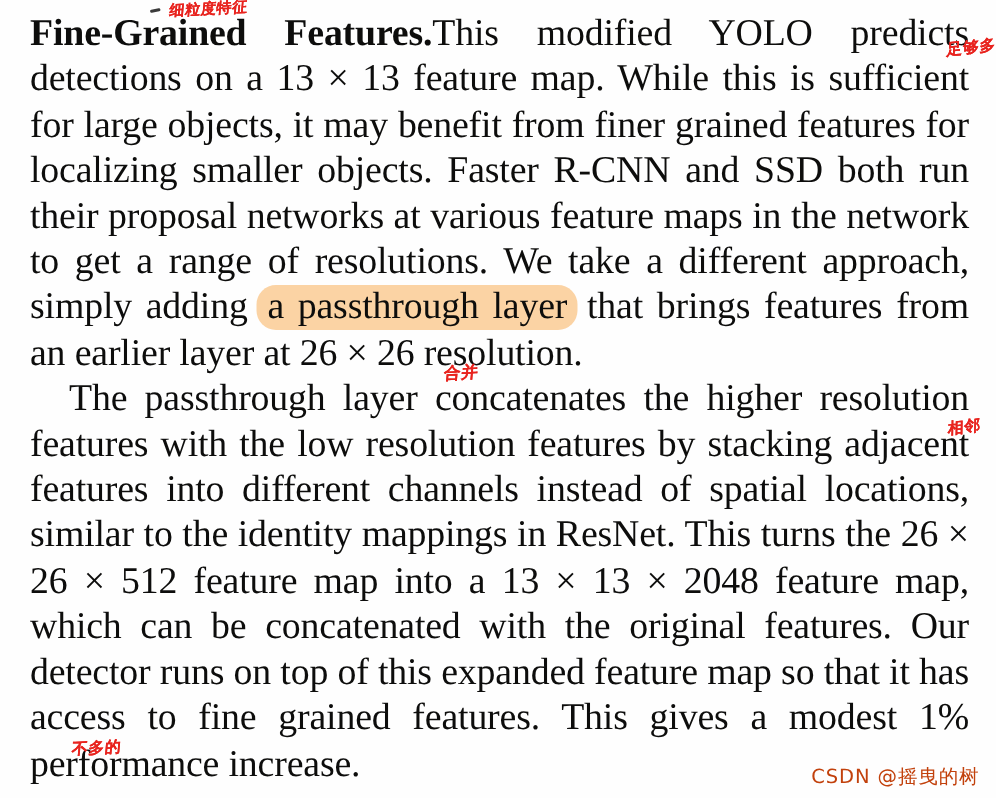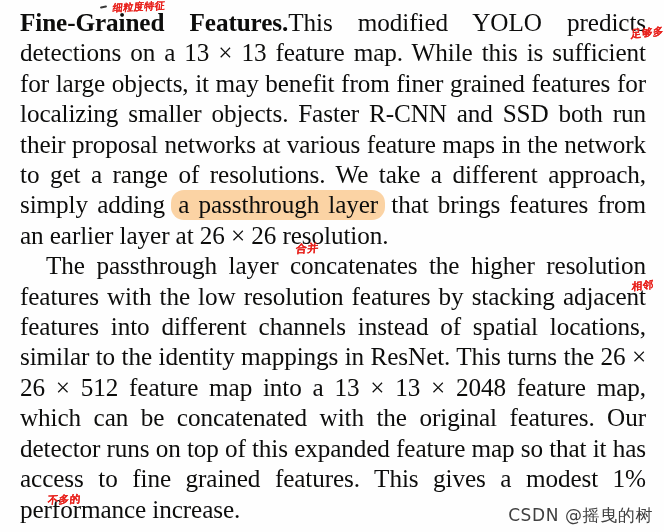--- a/index.html
+++ b/index.html
@@ -100,22 +100,22 @@
     transform: rotate(-12deg);
     border-radius: 1px;
   }
 
   
   .watermark {
     position: absolute;
     right: 11px;
     bottom: 5px;
     font-family: "DejaVu Sans", sans-serif;
-    font-size: 17px;
-    color: #404040;
+    font-size: 13px;
+    color: #c2410c;
     letter-spacing: 0.6px;
     white-space: nowrap;
     user-select: none;
   }
 </style>
 </head>
 <body>
 
 <div id="page">
 

